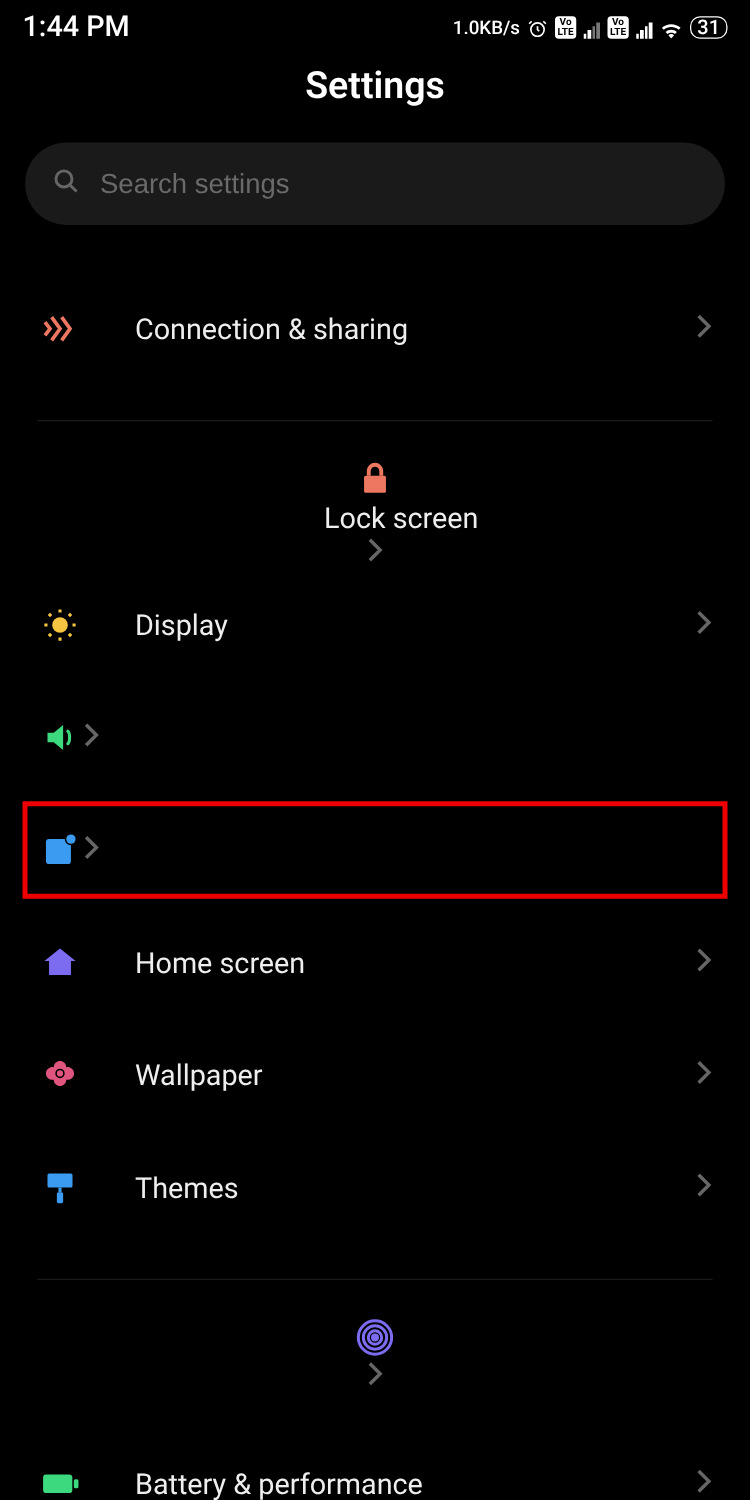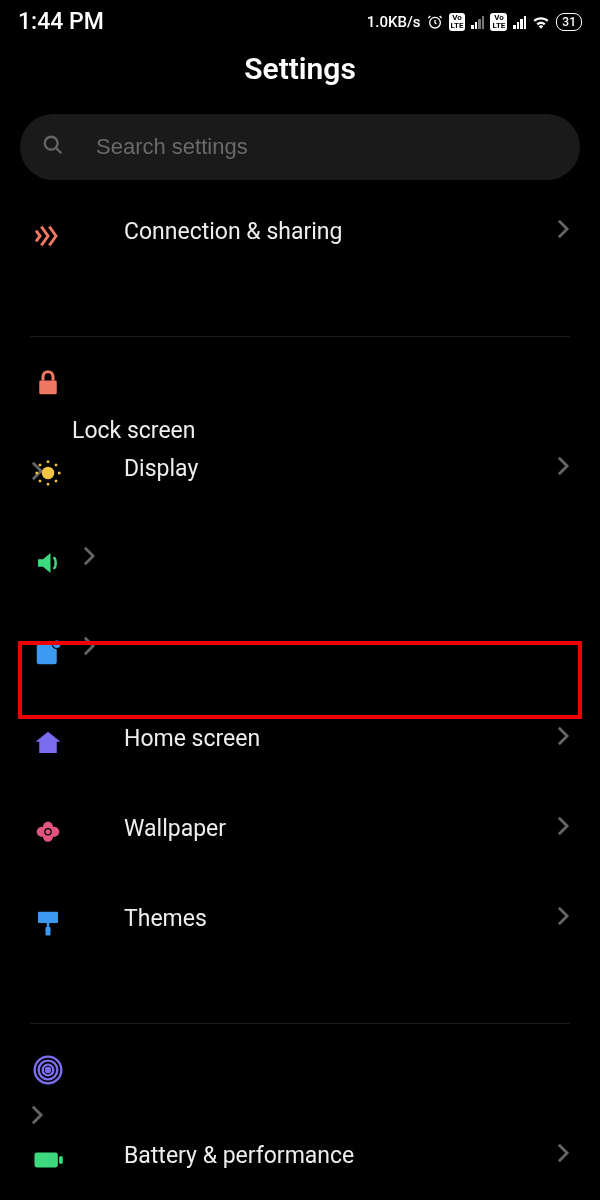--- a/index.html
+++ b/index.html
@@ -23,21 +23,21 @@
       padding: 8px 18px 4px 18px;
       font-size: 17px;
       font-weight: 500;
     }
     .status-left {
       font-size: 23px;
       font-weight: 500;
     }
     .status-right {
       display: flex;
-      align-items: center;
+      align-items: flex-end;
       gap: 6px;
       font-size: 15px;
     }
     .status-icon {
       display: inline-flex;
       align-items: center;
     }
     .title {
       text-align: center;
       font-size: 30px;
@@ -46,44 +46,44 @@
       margin-bottom: 28px;
     }
     .search-box {
       margin: 0 20px;
       background: #1a1a1a;
       border-radius: 35px;
       height: 66px;
       display: flex;
       align-items: center;
       padding: 0 22px;
-      gap: 32px;
+      gap: 16px;
     }
     .search-box input {
       background: transparent;
       border: none;
       outline: none;
       color: #888;
       font-size: 22px;
       flex: 1;
     }
     .search-box input::placeholder {
       color: #6a6a6a;
     }
     .divider {
       height: 1px;
       background: #1a1a1a;
       margin: 0 30px;
     }
     .item {
       display: flex;
+      align-items: center;
       padding: 0 30px;
       height: 90px;
       position: relative;
-      gap: 16px;
     }
     .item.first-top { margin-top: 38px; }
     .item.gap-below { margin-bottom: 28px; }
     .item.gap-above { margin-top: 28px; flex-direction: column; }
     .item .icon {
       width: 36px;
       height: 36px;
       display: flex;
       align-items: center;
       justify-content: center;
@@ -106,21 +106,21 @@
       left: 18px;
       right: 18px;
       top: 6px;
       bottom: 6px;
       pointer-events: none;
     }
     .battery-box {
       border: 1.5px solid #fff;
       border-radius: 8px;
       padding: 0px 5px;
-      font-size: 12px;
+      font-size: 16px;
       line-height: 16px;
     }
     .volte-box {
       background: #fff;
       color: #000;
       border-radius: 3px;
       font-size: 8px;
       padding: 1px 2px;
       font-weight: bold;
       line-height: 8px;

